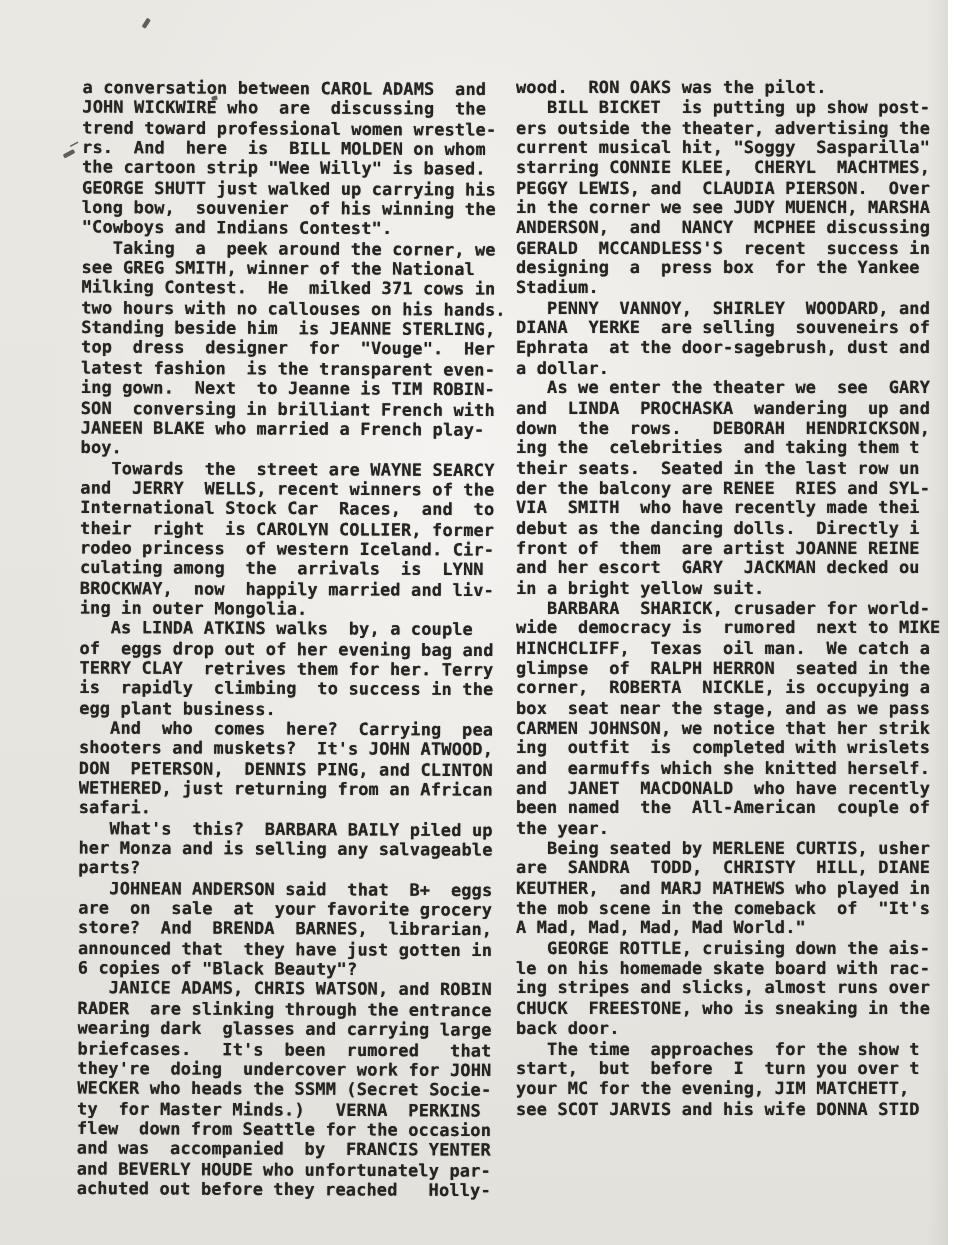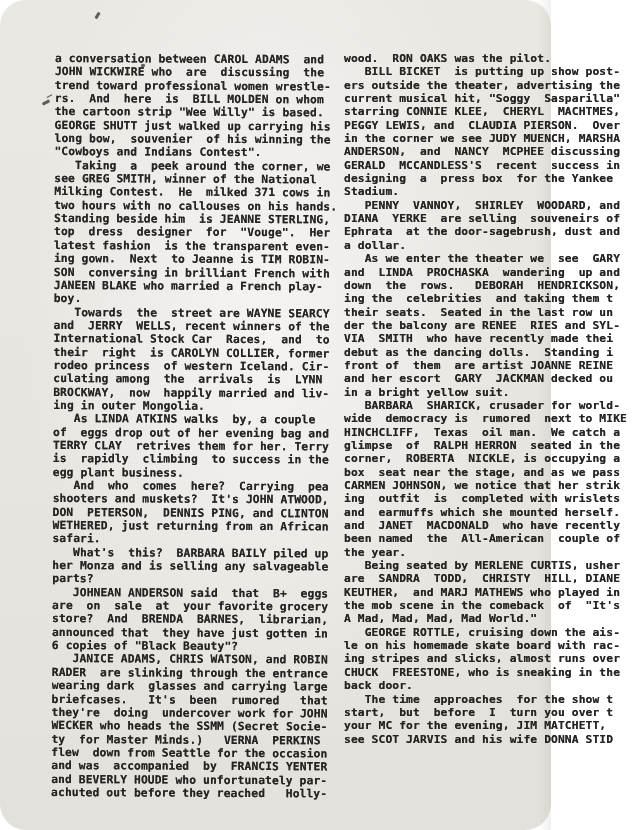--- a/index.html
+++ b/index.html
@@ -5,27 +5,26 @@
   html, body {
     margin: 0;
     padding: 0;
     width: 640px;
     height: 830px;
     overflow: hidden;
     font-family: "DejaVu Sans Mono", "Liberation Mono", monospace;
   }
   .page {
     position: relative;
-    width: 551px;
+    width: 632px;
     height: 830px;
     background-color: #e9e7e2;
     background-image:
       radial-gradient(ellipse at 48% 38%, rgba(255,255,255,0.55) 0%, rgba(255,255,255,0) 60%),
       linear-gradient(180deg, #eae8e3 0%, #e7e5e0 55%, #e3e1db 100%);
-    border-radius: 26px;
   }
   .col {
     position: absolute;
     top: 52px;
     width: 286px;
     color: #262423;
     font-size: 11.3px;
     font-weight: bold;
     line-height: 13.35px;
     letter-spacing: 0.1px;
@@ -146,33 +145,33 @@
       <div class="line">DIANA  YERKE  are selling  souveneirs of</div>
       <div class="line">Ephrata  at the door-sagebrush, dust and</div>
       <div class="line">a dollar.</div>
       <div class="line">   As we enter the theater we  see  GARY</div>
       <div class="line">and  LINDA  PROCHASKA  wandering  up and</div>
       <div class="line">down  the  rows.   DEBORAH  HENDRICKSON,</div>
       <div class="line">ing the  celebrities  and taking them t</div>
       <div class="line">their seats.  Seated in the last row un</div>
       <div class="line">der the balcony are RENEE  RIES and SYL-</div>
       <div class="line">VIA  SMITH  who have recently made thei</div>
-      <div class="line">debut as the dancing dolls.  Standing i</div>
+      <div class="line">debut as the dancing dolls.  Directly i</div>
       <div class="line">front of  them  are artist JOANNE REINE</div>
       <div class="line">and her escort  GARY  JACKMAN decked ou</div>
       <div class="line">in a bright yellow suit.</div>
       <div class="line">   BARBARA  SHARICK, crusader for world-</div>
       <div class="line">wide  democracy is  rumored  next to MIKE</div>
       <div class="line">HINCHCLIFF,  Texas  oil man.  We catch a</div>
       <div class="line">glimpse  of  RALPH HERRON  seated in the</div>
       <div class="line">corner,  ROBERTA  NICKLE, is occupying a</div>
       <div class="line">box  seat near the stage, and as we pass</div>
       <div class="line">CARMEN JOHNSON, we notice that her strik</div>
       <div class="line">ing  outfit  is  completed with wrislets</div>
-      <div class="line">and  earmuffs which she mounted herself.</div>
+      <div class="line">and  earmuffs which she knitted herself.</div>
       <div class="line">and  JANET  MACDONALD  who have recently</div>
       <div class="line">been named  the  All-American  couple of</div>
       <div class="line">the year.</div>
       <div class="line">   Being seated by MERLENE CURTIS, usher</div>
       <div class="line">are  SANDRA  TODD,  CHRISTY  HILL, DIANE</div>
       <div class="line">KEUTHER,  and MARJ MATHEWS who played in</div>
       <div class="line">the mob scene in the comeback  of  "It's</div>
       <div class="line">A Mad, Mad, Mad, Mad World."</div>
       <div class="line">   GEORGE ROTTLE, cruising down the ais-</div>
       <div class="line">le on his homemade skate board with rac-</div>

